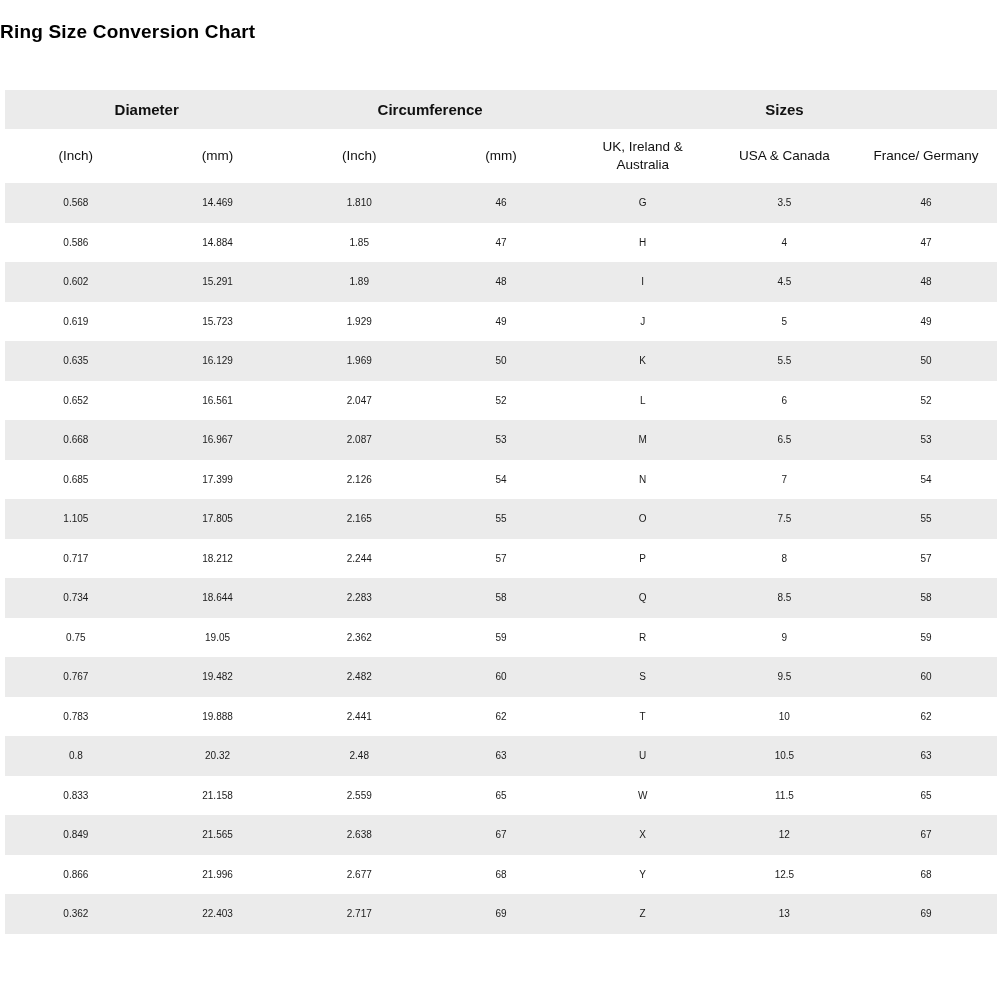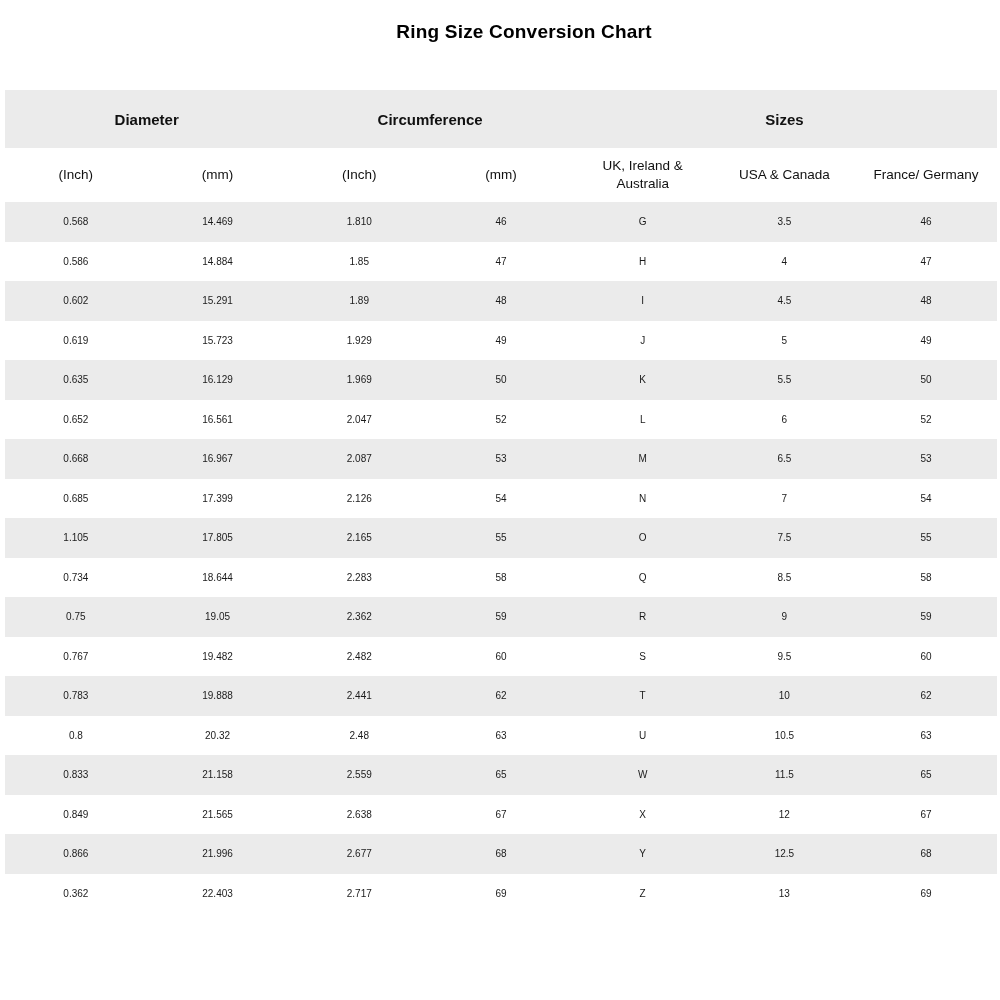--- a/index.html
+++ b/index.html
@@ -12,43 +12,41 @@
   }
   .page {
     width: 1000px;
     height: 1000px;
     background: #ffffff;
     overflow: hidden;
   }
   .chart-title {
     margin: 0;
     padding-top: 21px;
-    text-align: center;
     font-size: 19px;
     font-weight: bold;
     color: #000000;
     letter-spacing: 0.2px;
-    padding-left: 48px;
   }
   table.ring-table {
     border-collapse: collapse;
     table-layout: fixed;
     width: 992px;
     margin: 47px 3px 0 5px;
     border: none;
   }
   .ring-table th, .ring-table td {
     text-align: center;
     vertical-align: middle;
     padding: 0;
     border: none;
     font-weight: normal;
   }
   tr.group-row {
-    height: 58px;
+    height: 39px;
     background: #ebebeb;
   }
   tr.group-row th {
     font-size: 15px;
     font-weight: bold;
     color: #111111;
   }
   tr.sub-row {
     height: 54px;
     background: #ffffff;
@@ -168,20 +166,29 @@
         <tr>
           <td>1.105</td>
           <td>17.805</td>
           <td>2.165</td>
           <td>55</td>
           <td>O</td>
           <td>7.5</td>
           <td>55</td>
         </tr>
         <tr>
+          <td>0.717</td>
+          <td>18.212</td>
+          <td>2.244</td>
+          <td>57</td>
+          <td>P</td>
+          <td>8</td>
+          <td>57</td>
+        </tr>
+        <tr>
           <td>0.734</td>
           <td>18.644</td>
           <td>2.283</td>
           <td>58</td>
           <td>Q</td>
           <td>8.5</td>
           <td>58</td>
         </tr>
         <tr>
           <td>0.75</td>

